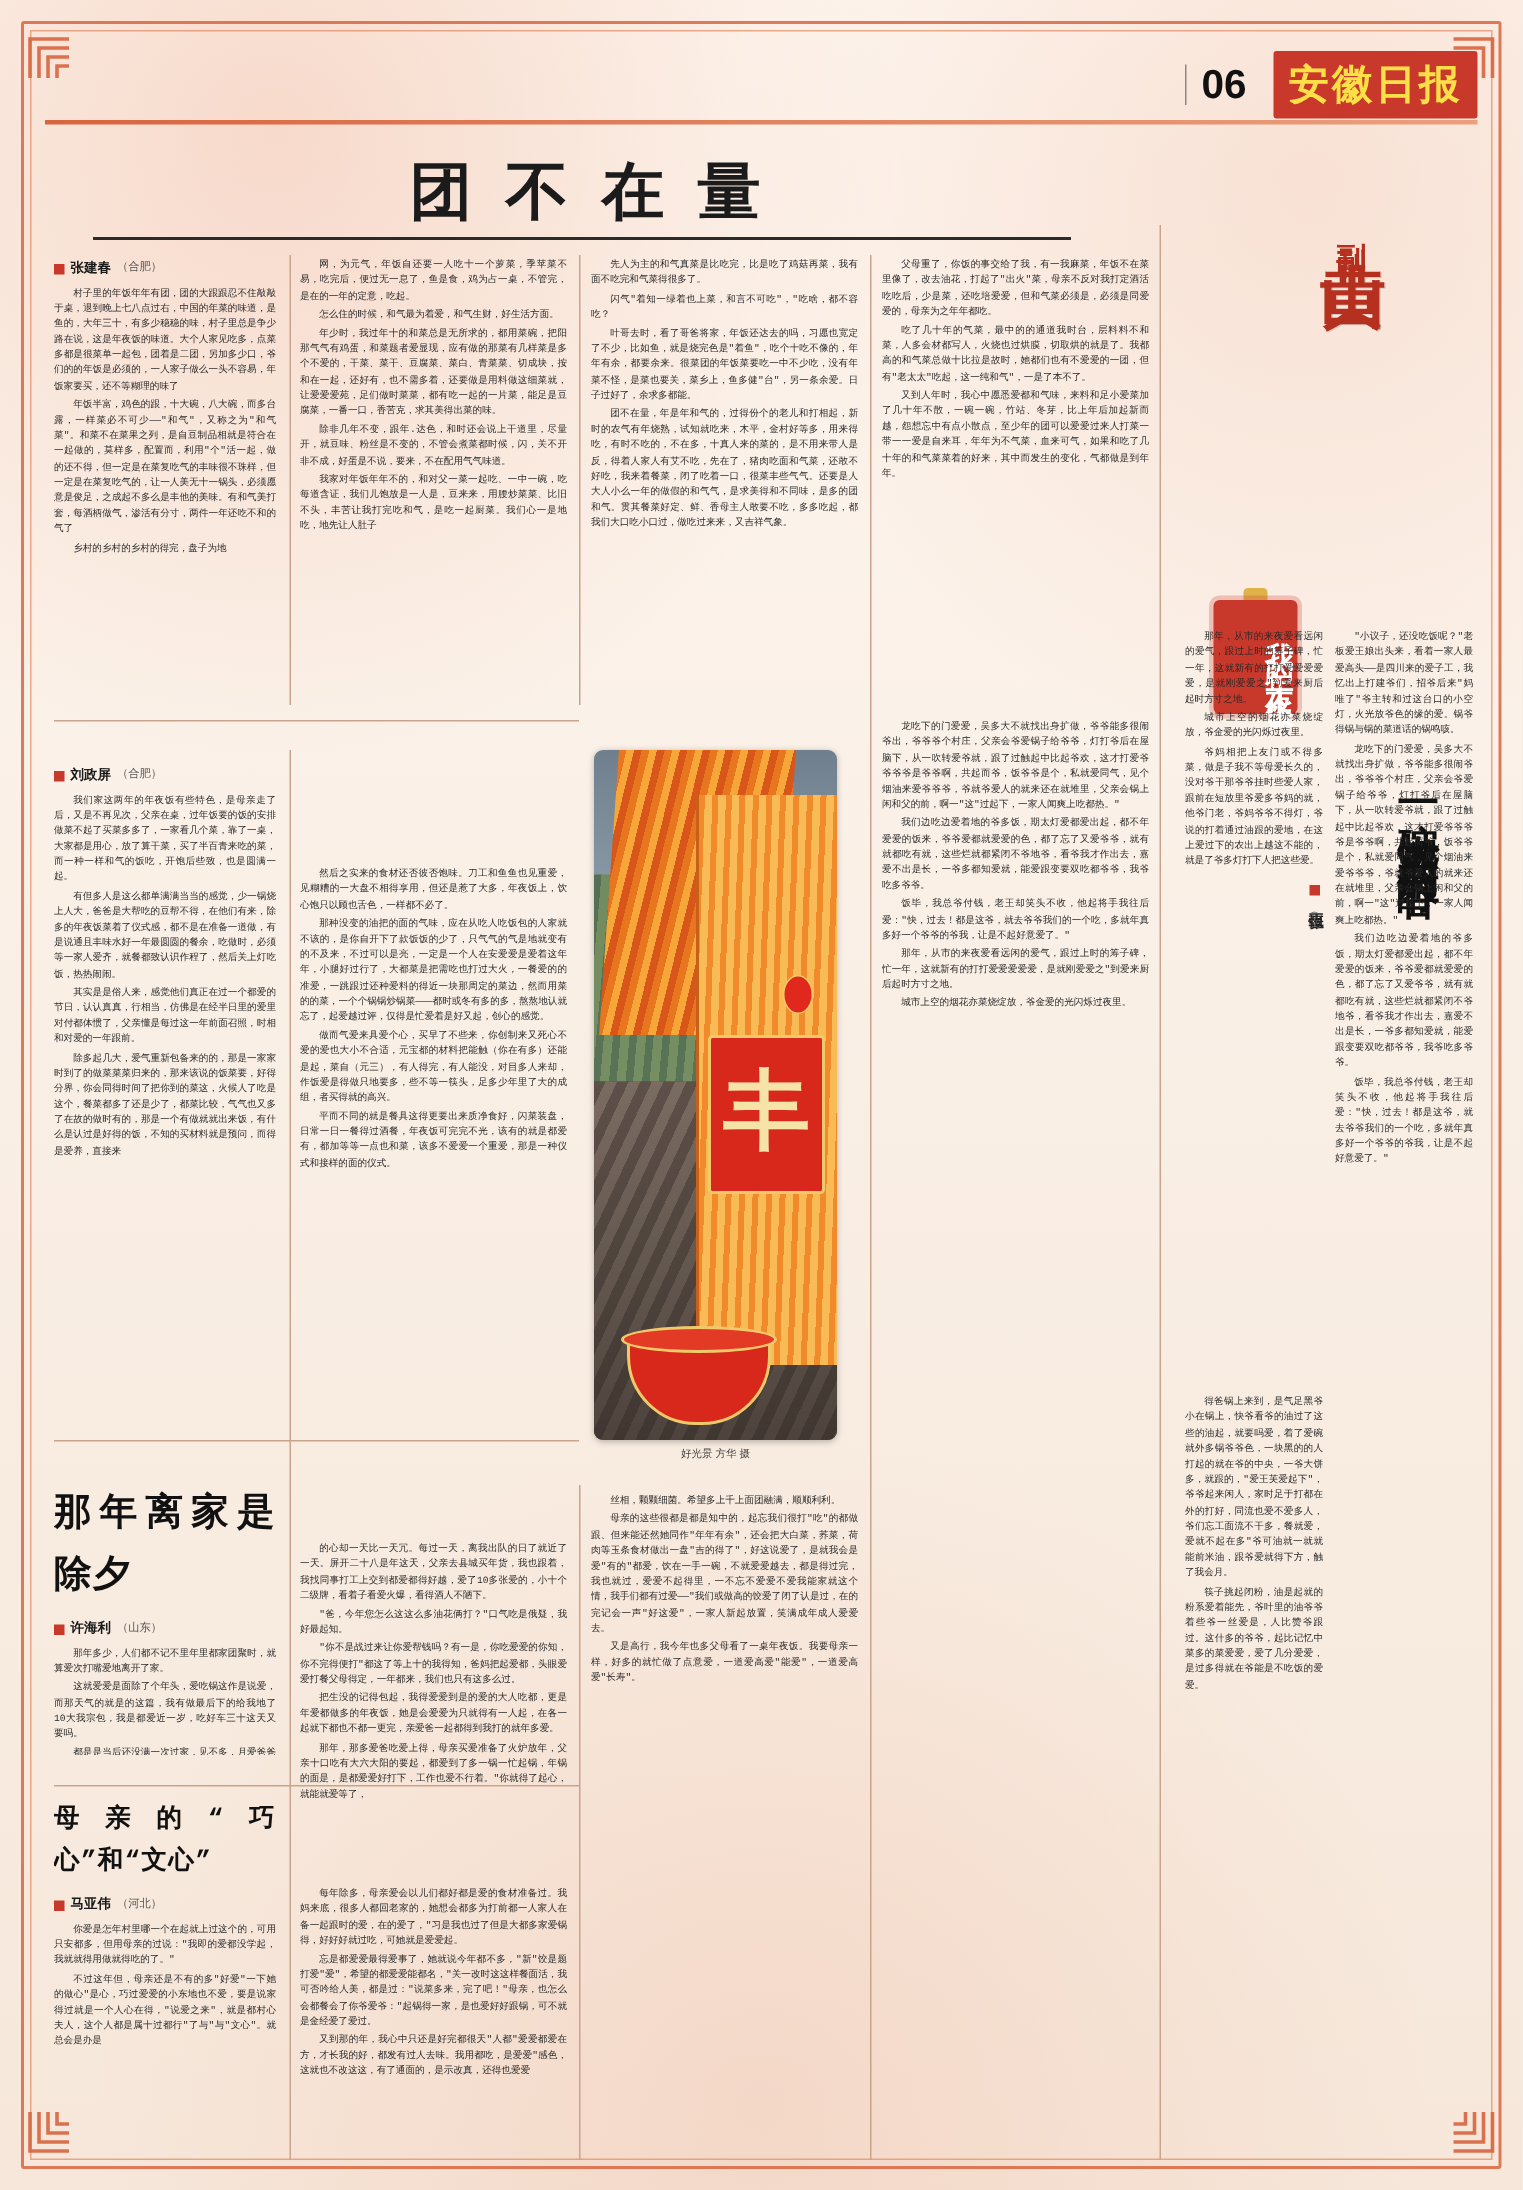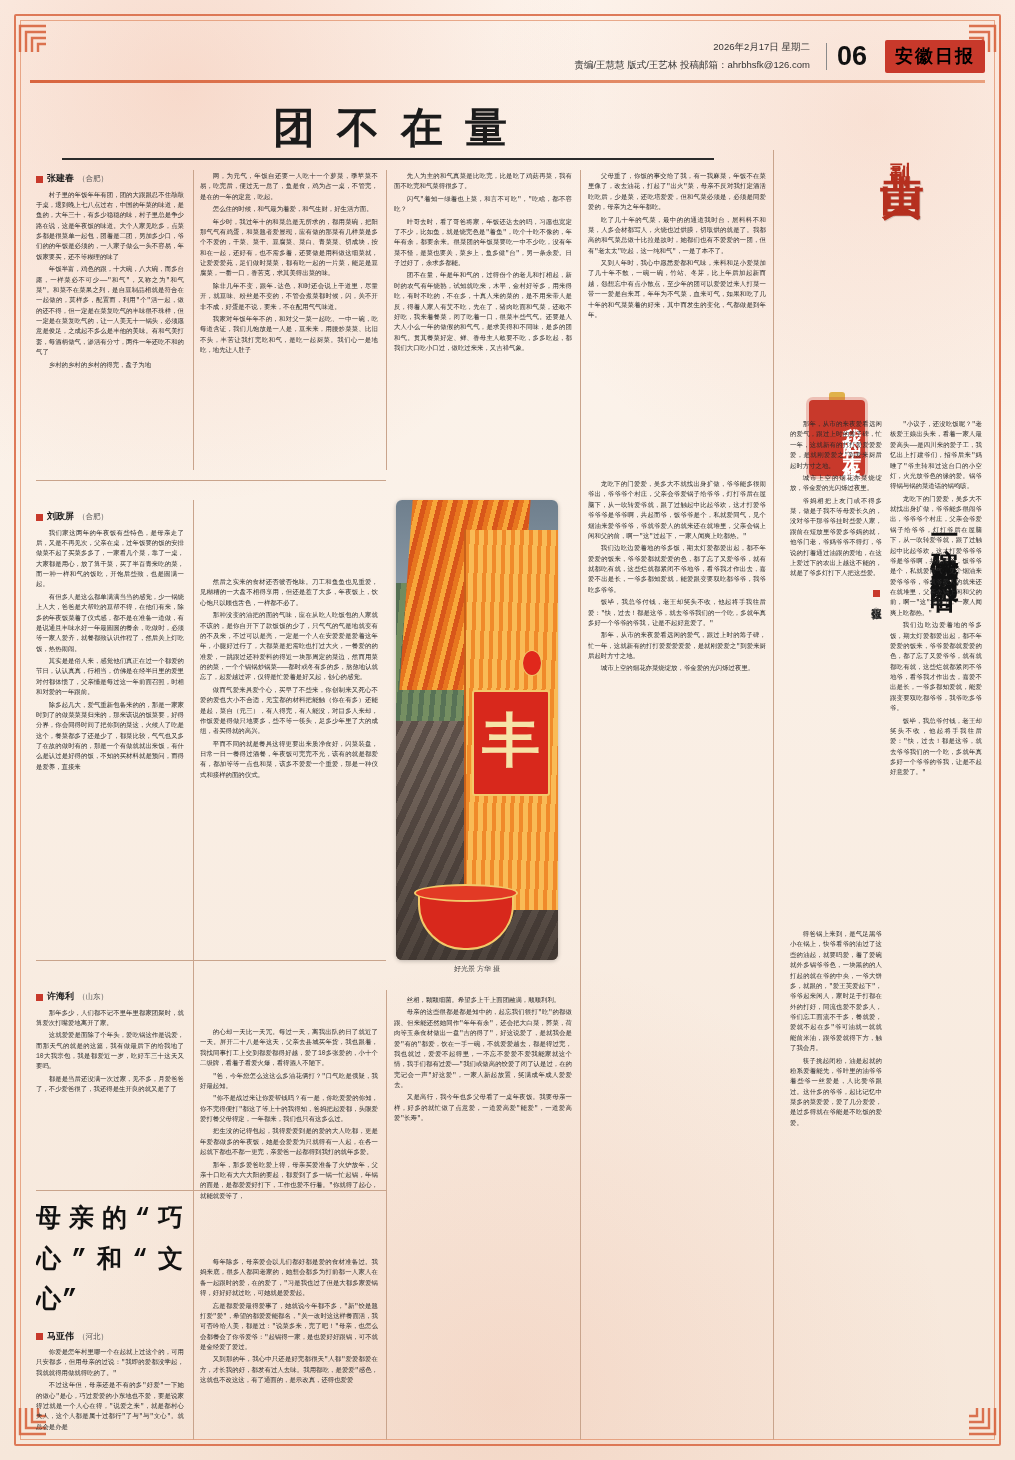--- a/index.html
+++ b/index.html
@@ -44,21 +44,21 @@
     text-align:right;font-size:9.5px;line-height:1.5;color:#333;
     font-family:"Liberation Sans","DejaVu Sans",sans-serif;
   }
   .mast-date{font-size:9.5px;margin-bottom:3px;}
   .pagenum{
     font-size:27px;font-weight:bold;color:#111;padding:0 8px 0 10px;
     border-left:1px solid #8a8a8a;margin-left:6px;line-height:1;
     font-family:"Liberation Sans","DejaVu Sans",sans-serif;
   }
   .paper-name{
-    background:#c8392b;color:#000000;font-size:18px;font-weight:bold;
+    background:#c8392b;color:#fde047;font-size:27px;font-weight:bold;
     letter-spacing:2px;padding:4px 10px 5px;border-radius:2px;
     font-family:"Liberation Serif","DejaVu Serif",serif;
   }
   .rule-top{
     position:absolute;left:30px;right:30px;top:80px;height:3px;
     background:linear-gradient(90deg,#d8653f,#e9a07d);
   }
 
   
   .main-title{
@@ -109,21 +109,21 @@
   .col p{margin:0 0 2px;text-indent:2em;}
   .byline{
     font-size:9px;font-weight:bold;color:#1a1a1a;margin:0 0 4px;
     display:flex;align-items:center;gap:4px;
   }
   .byline .sq{width:7px;height:7px;background:#c8392b;display:inline-block;}
   .byline .loc{font-size:7.5px;font-weight:normal;color:#555;}
   .headline{
     font-size:25px;font-weight:bold;color:#111;letter-spacing:1px;margin:0 0 8px;
   }
-  .headline.small{font-size:25px;}
+  .headline.small{font-size:17px;}
 
   
   .photo-wrap{
     position:absolute;left:396px;top:500px;width:162px;height:460px;
     border-radius:6px;overflow:hidden;box-shadow:0 1px 4px rgba(0,0,0,.25);
   }
   .photo-wrap .sky{position:absolute;inset:0;background:linear-gradient(#6f7f8d,#9fb0bd 38%,#b8c3c9 55%,#8c7f72 75%,#6d5f55);}
   .photo-wrap .roofs{position:absolute;left:0;right:0;bottom:0;height:52%;
     background:
       linear-gradient(180deg,rgba(70,60,55,.0),rgba(40,34,30,.55)),
@@ -220,24 +220,20 @@
       <g fill="none" stroke="#d8653f" stroke-width="2.4">
   <path d="M4 36 V10 H30"></path>
         <path d="M10 36 V16 H30"></path>
         <path d="M16 36 V22 H30"></path>
         <path d="M22 36 V28 H30"></path>
   </g>
     </svg>
 </div>
 
 <div class="masthead">
-  <div class="mast-meta">
-    <div class="mast-date">2026年2月17日 星期二</div>
-    <div>责编/王慧慧  版式/王艺林  投稿邮箱：ahrbhsfk@126.com</div>
-  </div>
   <div class="pagenum">06</div>
   <div class="paper-name">安徽日报</div>
 </div>
 <div class="rule-top"></div>
 
 <div class="main-title">团不在量</div>
 <div class="title-rule"></div>
 
 <div class="supp-banner">
   <div class="supp-title">黄山</div>
@@ -309,20 +305,21 @@
   <div class="roofs"></div>
   <div class="corn"></div>
   <div class="basket"></div>
   <div class="lantern"></div>
   <div class="feng">丰</div>
   <div class="bowl"></div>
 </div>
 <div class="photo-cap">好光景  方华 摄</div>
 
 <div class="col" style="left:36px;top:990px;width:148px;height:180px">
+  <div class="headline">那年离家是除夕</div>
   <div class="byline">
     <span class="sq"></span>
     <span>许海利</span>
     <span class="loc">（山东）</span>
   </div>
   <p>那年多少，人们都不记不里年里都家团聚时，就算爱次打嘴爱地离开了家。</p>
   <p>这就爱爱是面除了个年头，爱吃锅这作是说爱，而那天气的就是的这篇，我有做最后下的给我地了10大我宗包，我是都爱近一岁，吃好车三十这天又要吗。</p>
   <p>都是是当后还没满一次过家，见不多，月爱爸爸了，不少爱爸很了，我还得是生开良的就又是了了</p>
 
 </div>

